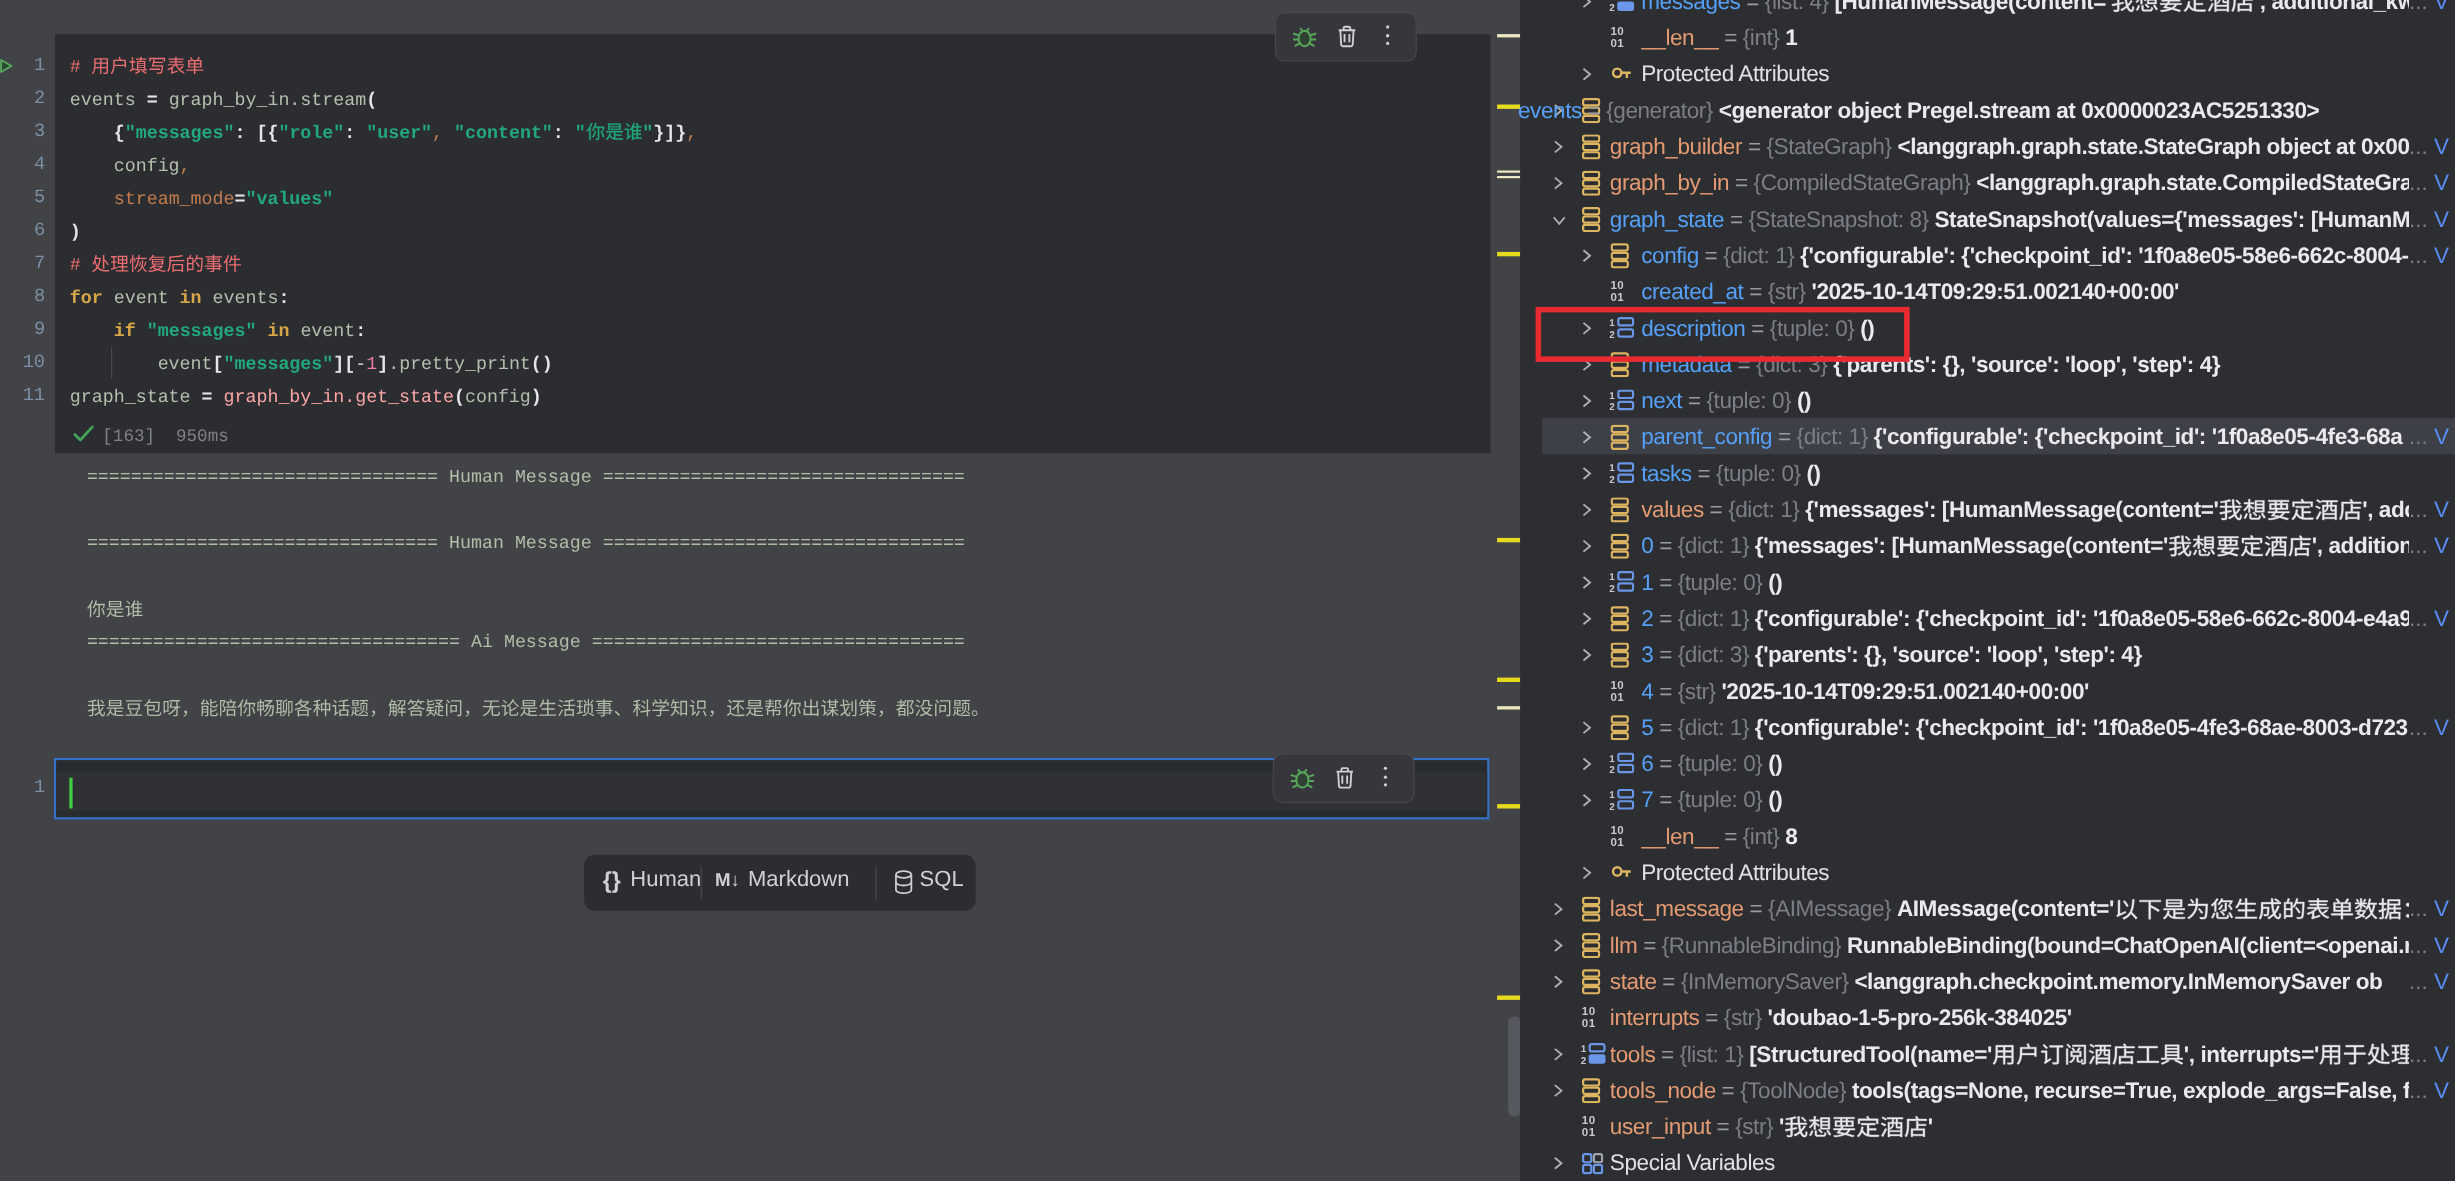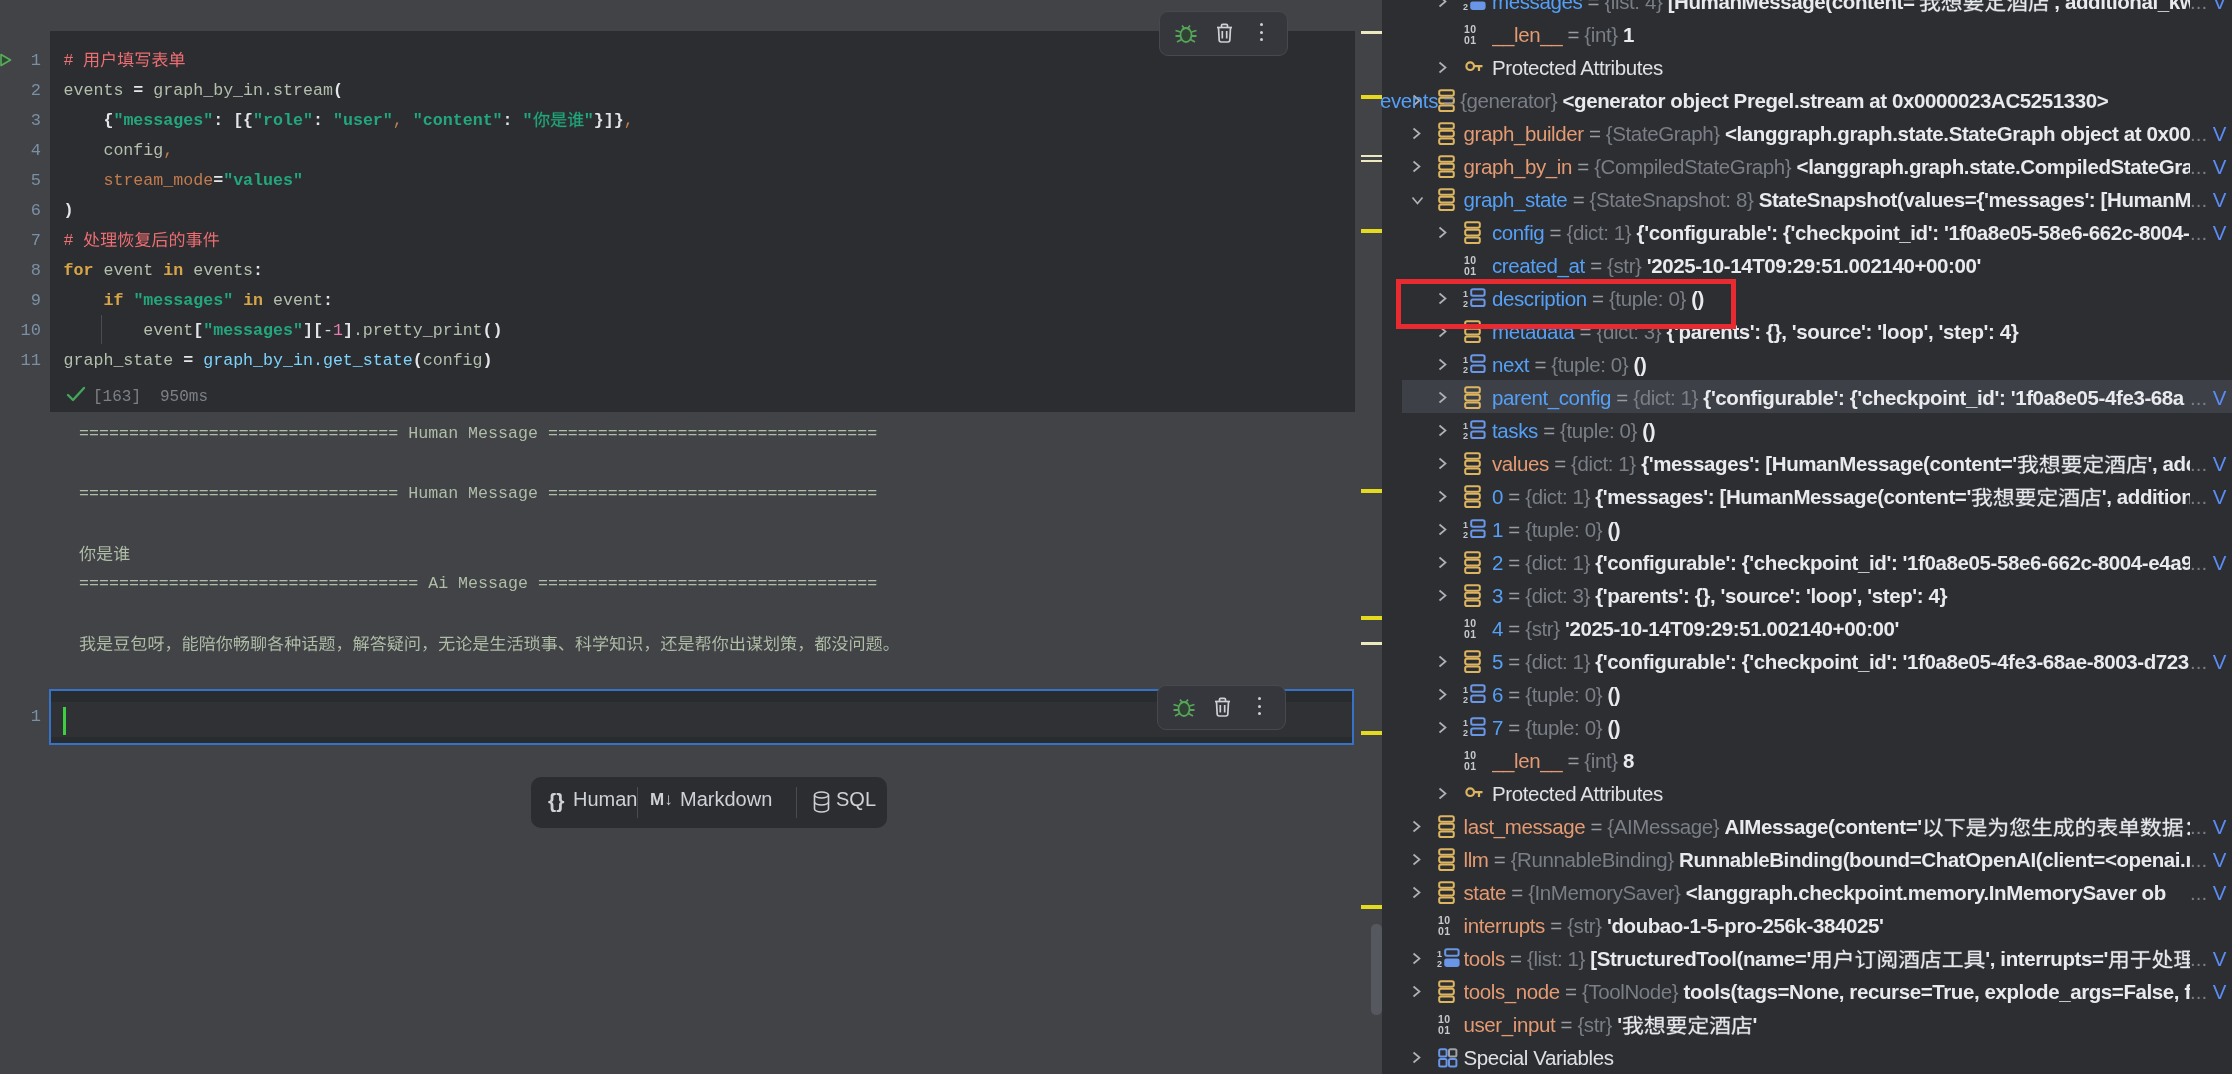--- a/index.html
+++ b/index.html
@@ -101,21 +101,21 @@
       <use href="#c6062" x="2000"></use>
       <use href="#c590d" x="3000"></use>
       <use href="#c540e" x="4000"></use>
       <use href="#c7684" x="5000"></use>
       <use href="#c4e8b" x="6000"></use>
       <use href="#c4ef6" x="7000"></use>
     </svg></div>
 <div class="abs mono" style="left:63.5px;top:256px;height:30px"><span style="color:#d8a648;font-weight:700;">for</span><span style="color:#b4bfad;"> event </span><span style="color:#d8a648;font-weight:700;">in</span><span style="color:#b4bfad;"> events</span><span style="color:#e3e5e9;font-weight:700;">:</span></div>
 <div class="abs mono" style="left:63.5px;top:286px;height:30px"><span style="color:#b4bfad;">    </span><span style="color:#d8a648;font-weight:700;">if</span><span style="color:#b4bfad;"> </span><span style="color:#22a87c;font-weight:700;">"messages"</span><span style="color:#b4bfad;"> </span><span style="color:#d8a648;font-weight:700;">in</span><span style="color:#b4bfad;"> event</span><span style="color:#e3e5e9;font-weight:700;">:</span></div>
 <div class="abs mono" style="left:63.5px;top:316px;height:30px"><span style="color:#b4bfad;">        event</span><span style="color:#e3e5e9;font-weight:700;">[</span><span style="color:#22a87c;font-weight:700;">"messages"</span><span style="color:#e3e5e9;font-weight:700;">][</span><span style="color:#d5d8dd;">-</span><span style="color:#ee7bb0;">1</span><span style="color:#e3e5e9;font-weight:700;">]</span><span style="color:#b4bfad;">.pretty_print</span><span style="color:#e3e5e9;font-weight:700;">()</span></div>
-<div class="abs mono" style="left:63.5px;top:346px;height:30px"><span style="color:#b4bfad;">graph_state </span><span style="color:#e3e5e9;font-weight:700;">=</span><span style="color:#7dd3fc;"> graph_by_in.get_state</span><span style="color:#e3e5e9;font-weight:700;">(</span><span style="color:#b4bfad;">config</span><span style="color:#e3e5e9;font-weight:700;">)</span></div>
+<div class="abs mono" style="left:63.5px;top:346px;height:30px"><span style="color:#b4bfad;">graph_state </span><span style="color:#e3e5e9;font-weight:700;">=</span><span style="color:#fca5a5;"> graph_by_in.get_state</span><span style="color:#e3e5e9;font-weight:700;">(</span><span style="color:#b4bfad;">config</span><span style="color:#e3e5e9;font-weight:700;">)</span></div>
 <div class="abs" style="left:101px;top:315px;width:1px;height:29px;background:#4a4c50"></div>
 <div class="abs mono" style="left:0;top:46px;width:41px;text-align:right;color:#7b90a5;font-size:17px">1</div>
 <div class="abs mono" style="left:0;top:76px;width:41px;text-align:right;color:#7b90a5;font-size:17px">2</div>
 <div class="abs mono" style="left:0;top:106px;width:41px;text-align:right;color:#7b90a5;font-size:17px">3</div>
 <div class="abs mono" style="left:0;top:136px;width:41px;text-align:right;color:#7b90a5;font-size:17px">4</div>
 <div class="abs mono" style="left:0;top:166px;width:41px;text-align:right;color:#7b90a5;font-size:17px">5</div>
 <div class="abs mono" style="left:0;top:196px;width:41px;text-align:right;color:#7b90a5;font-size:17px">6</div>
 <div class="abs mono" style="left:0;top:226px;width:41px;text-align:right;color:#7b90a5;font-size:17px">7</div>
 <div class="abs mono" style="left:0;top:256px;width:41px;text-align:right;color:#7b90a5;font-size:17px">8</div>
 <div class="abs mono" style="left:0;top:286px;width:41px;text-align:right;color:#7b90a5;font-size:17px">9</div>

